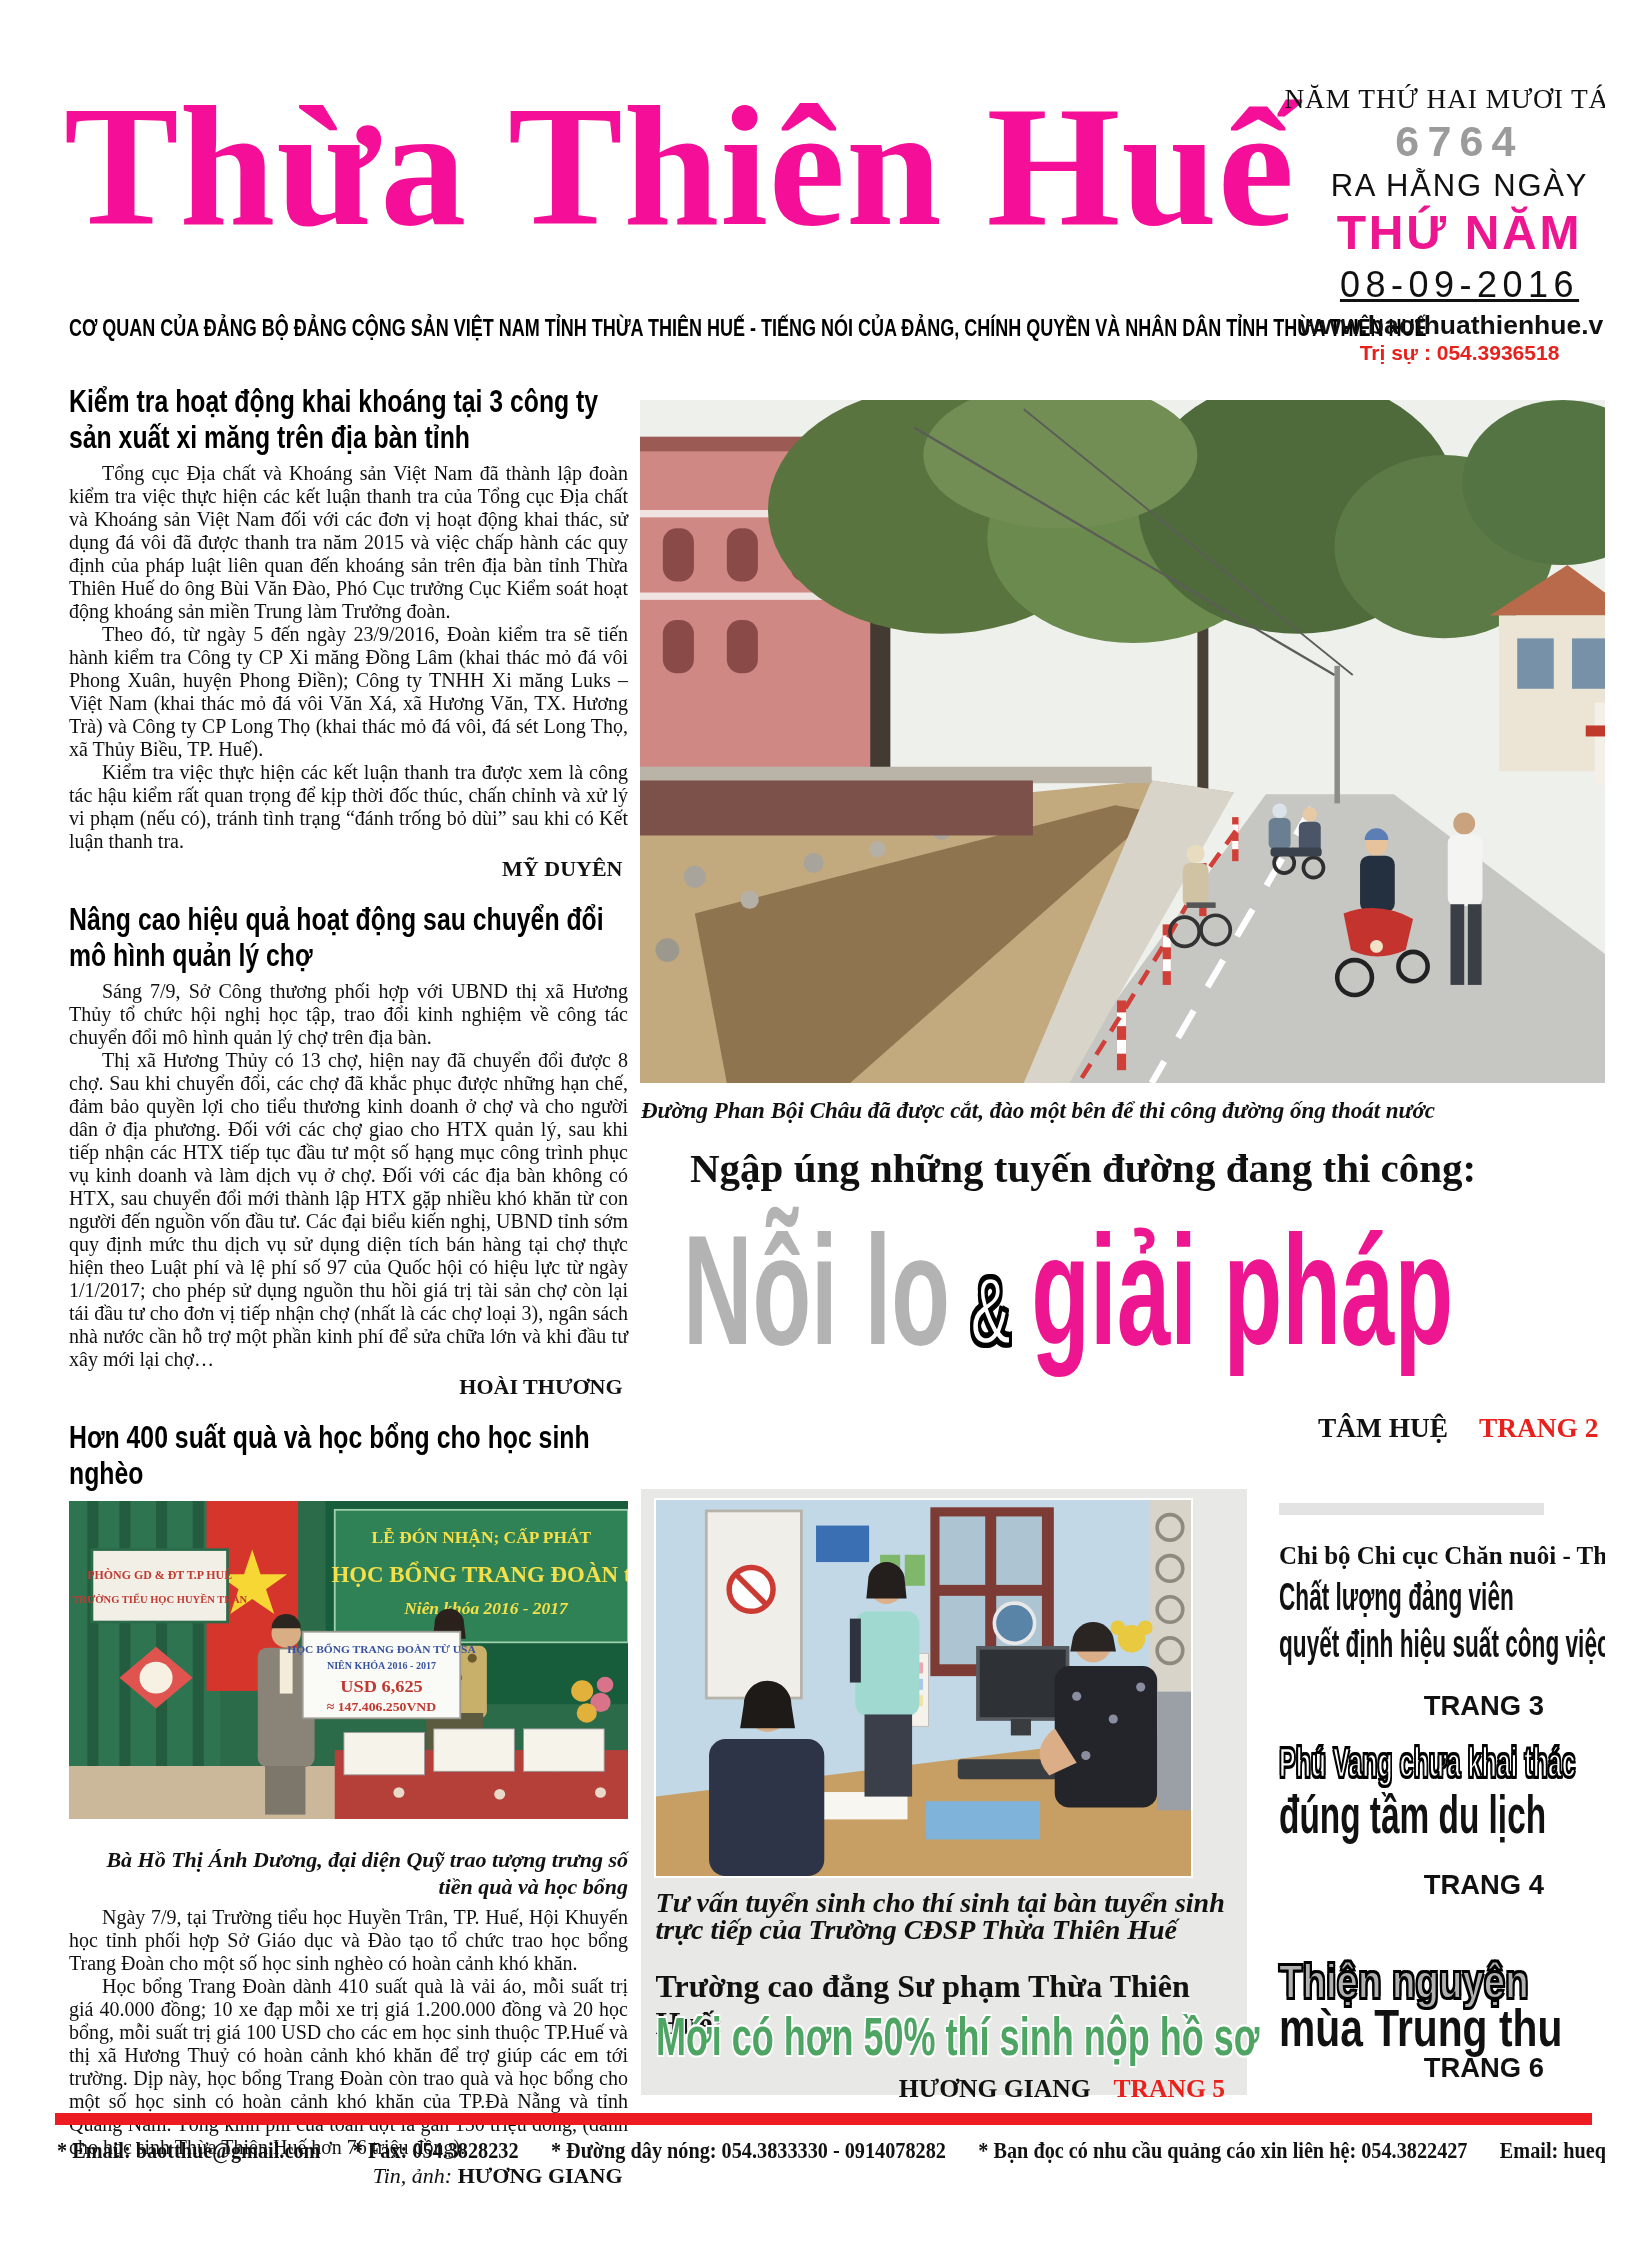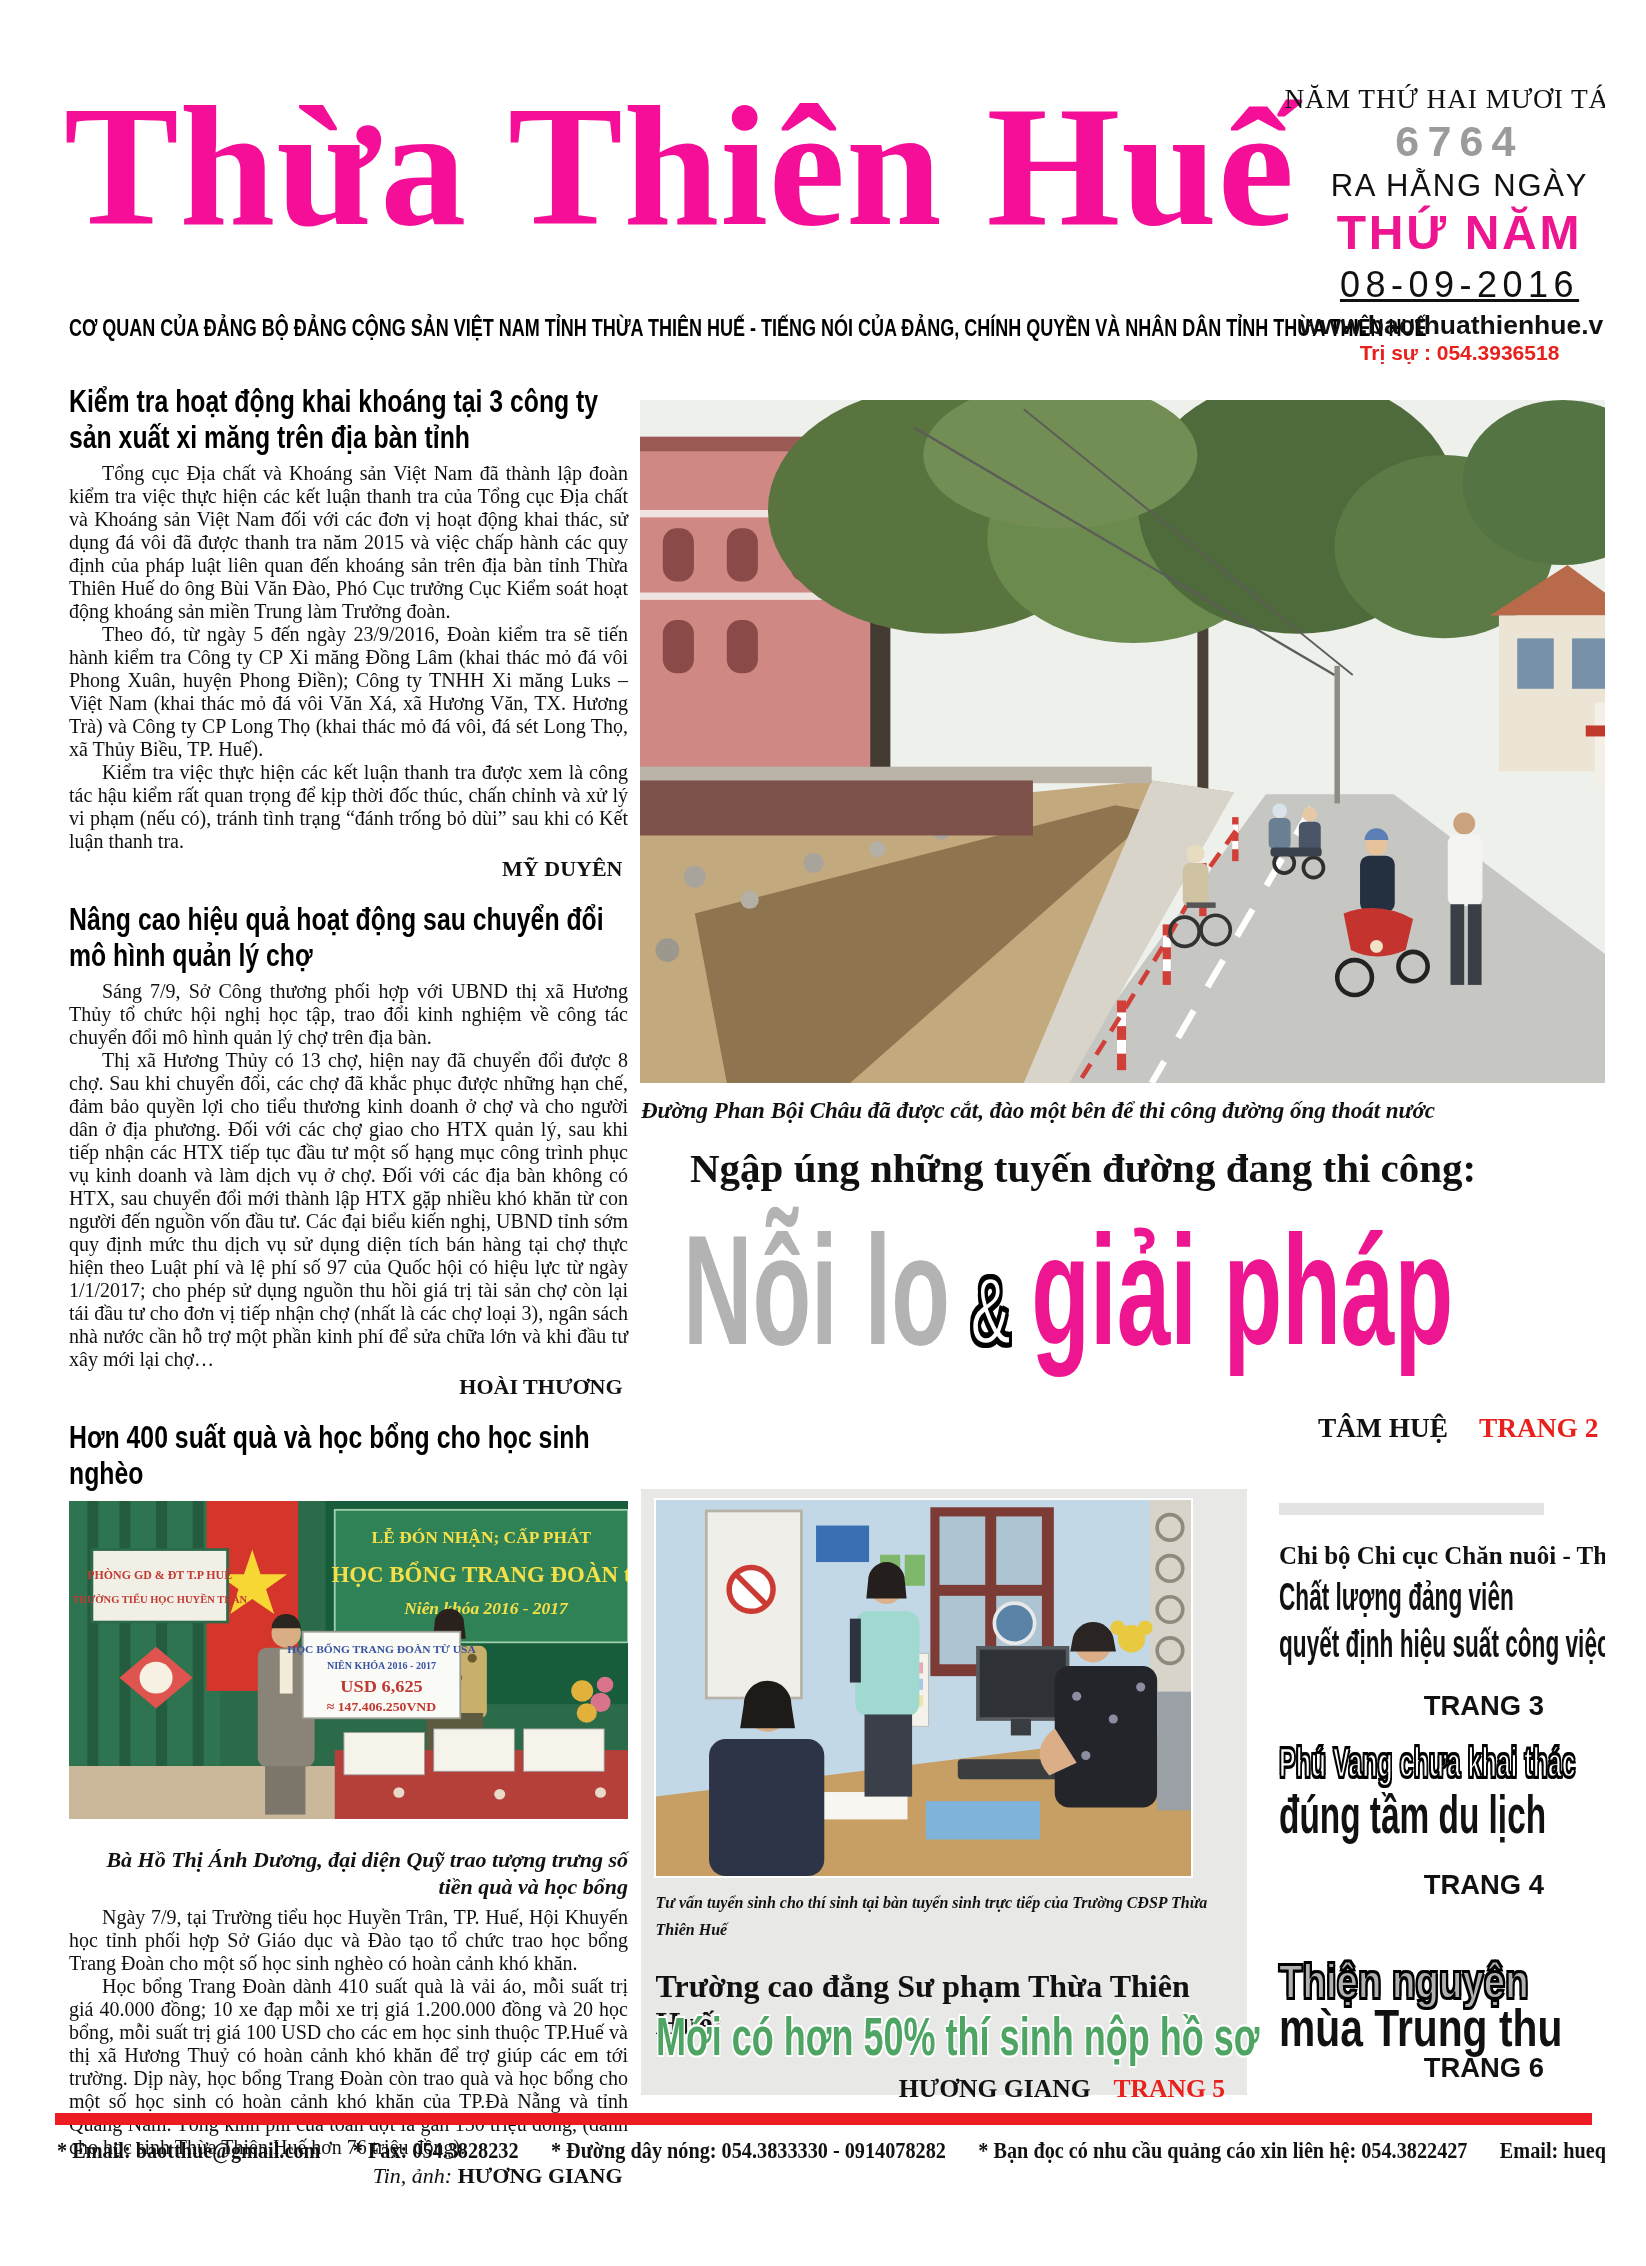--- a/index.html
+++ b/index.html
@@ -47,21 +47,21 @@
   .head-gray{font-size:155px;color:#b3b3b3;}
   .head-amp{font-size:96px;color:#ffffff;-webkit-text-stroke:4.6px #000;
     text-shadow:2.7px 2.7px 0 #000,-2.7px -2.7px 0 #000,2.7px -2.7px 0 #000,-2.7px 2.7px 0 #000;}
   .head-pink{font-size:155px;color:#ee1690;}
   .main-byline{position:absolute;left:1318px;top:1413px;font-weight:bold;font-size:27.4px;white-space:nowrap;}
   .main-byline .pageref{color:#e8211c;margin-left:24px;}
   
   .mid-panel{position:absolute;left:641px;top:1489px;width:606px;height:606px;background:#e8e8e7;}
   .mid-photo{position:absolute;left:12.8px;top:9.1px;width:535px;height:376px;border:2.7px solid #fff;}
   .mid-caption{position:absolute;left:14.6px;top:400px;width:577px;
-    font-weight:bold;font-style:italic;font-size:16px;line-height:27.4px;}
+    font-weight:bold;font-style:italic;font-size:28px;line-height:27.4px;}
   .mid-kicker{position:absolute;left:14.6px;top:479px;font-weight:bold;font-size:32px;}
   .mid-headline{position:absolute;left:14.6px;top:517px;width:859px;
     font-family:"Liberation Sans",sans-serif;font-weight:bold;font-size:53px;color:#4da463;
     transform:scaleX(0.68);transform-origin:left top;white-space:nowrap;
     text-shadow:0 0 2.7px #fff,1.8px 1.8px 0 #fff,-1.8px -1.8px 0 #fff,1.8px -1.8px 0 #fff,-1.8px 1.8px 0 #fff;}
   .mid-byline{position:absolute;right:22px;top:585px;font-weight:bold;font-size:25.6px;white-space:nowrap;}
   .mid-byline .pageref{color:#e8211c;margin-left:16.4px;}
   
   .teaser-bar{position:absolute;left:1279px;top:1503px;width:265px;height:12px;background:#e3e3e3;}
   .teaser-kicker{position:absolute;left:1279px;top:1542px;font-weight:bold;font-size:25px;white-space:nowrap;}

